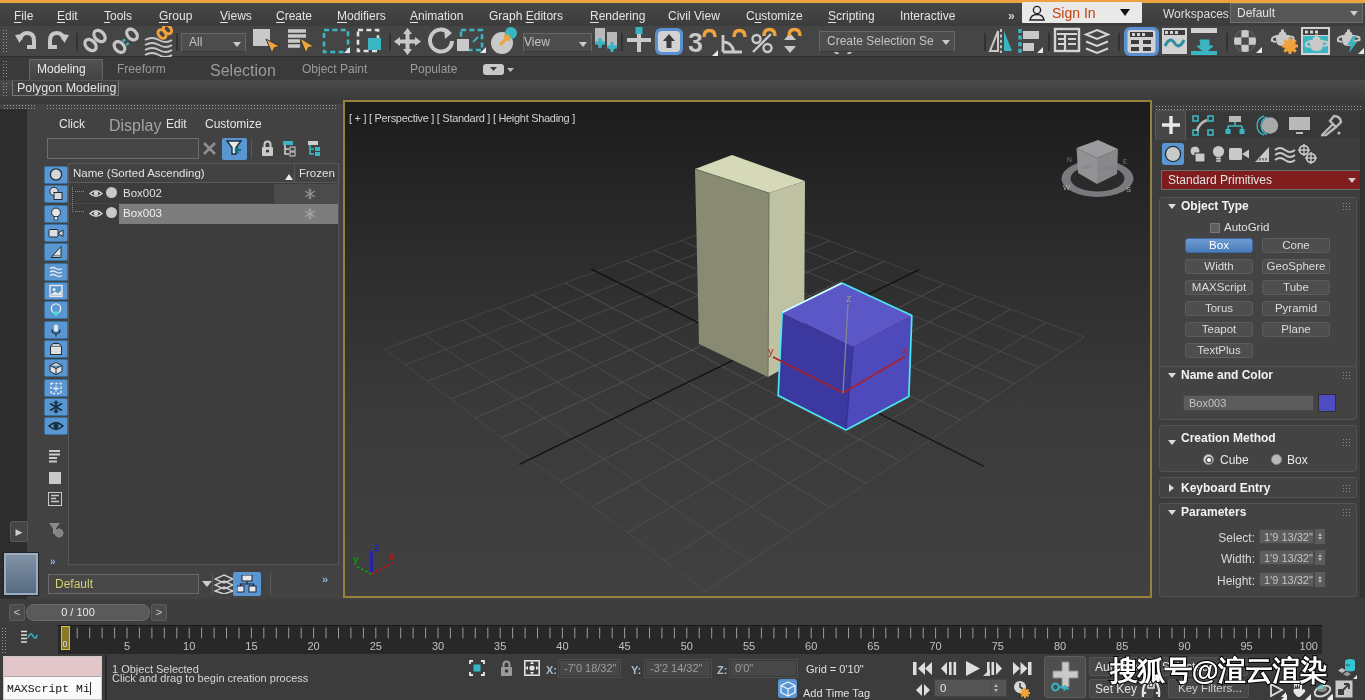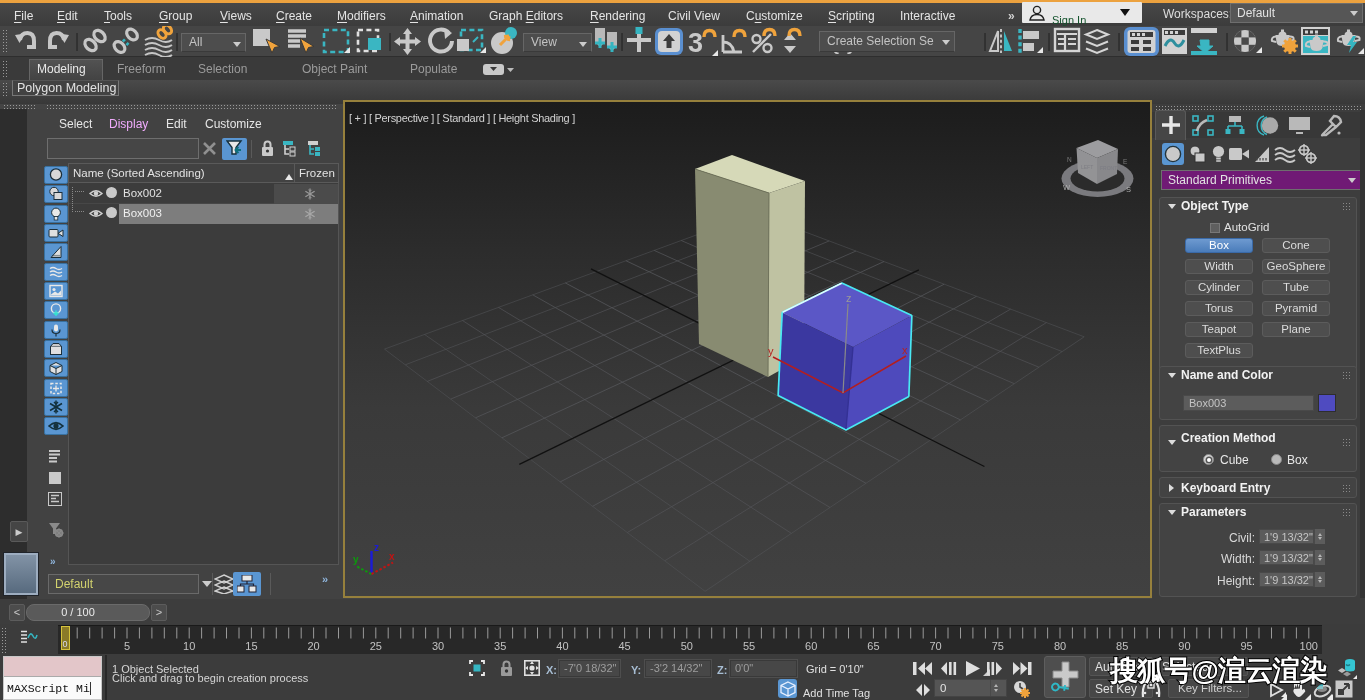--- a/index.html
+++ b/index.html
@@ -43,21 +43,21 @@
 <span class="mi" style="left:828px"><u>S</u>cripting</span>
 <span class="mi" style="left:900px">Interactive</span>
 <span class="mi" style="left:1008px;font-weight:bold;color:#d0d0d0">»</span>
 </div>
 
 <div class="abs" style="left:1022px;top:2px;width:120px;height:21px;background:#e9e9e9;border-radius:1px">
  <svg class="abs" style="left:6px;top:2px" width="18" height="17" viewBox="0 0 18 17">
         <circle cx="9" cy="6" r="3.6" fill="none" stroke="#222" stroke-width="1.4"></circle>
         <path d="M2 16 Q3 10.5 9 10.5 Q15 10.5 16 16 Z" fill="none" stroke="#222" stroke-width="1.4"></path>
       </svg>
- <span class="abs" style="left:30px;top:12px;font-size:11px;color:#14532d">Sign In</span>
+ <span class="abs" style="left:30px;top:3px;font-size:14px;color:#c2410c">Sign In</span>
  <span class="abs" style="left:98px;top:7px;width:0;height:0;border:5px solid transparent;border-top:7px solid #111"></span>
 </div>
 <span class="abs" style="left:1163px;top:7px;font-size:12px;color:#dedede">Workspaces:</span>
 <div class="combo" style="left:1230px;top:3px;width:133px;height:20px;background:#565656;border-color:#6e6e6e"><span style="margin-left:6px;line-height:19px;color:#e2e2e2">Default</span><span class="ar" style="top:7px"></span></div>
 
 <div class="abs" style="left:0;top:26px;width:1365px;height:31px;background:#454545;border-bottom:1px solid #2e2e2e">
 <div class="dotgrip abs" style="left:2px;top:3px;width:5px;height:25px"></div>
 </div>
 
 <svg class="abs" style="left:0;top:26px" width="1365" height="31" viewBox="0 0 1365 31">
@@ -262,50 +262,50 @@
         </g>
       </g>
 <g transform="translate(1336,2)">
         <use href="#teapot"></use>
         <path d="M17 8 L11 17 L15 17 L13 25 L21 14 L17 14 L20 8 Z" fill="#35b5c1"></path>
         <path d="M22 26 L28 26 L28 20 Z" fill="#e8e8e8"></path>
       </g>
 </svg>
 
 <div class="combo" style="left:181px;top:33px;width:65px;height:19px"><span style="margin-left:7px">All</span><span class="ar"></span></div>
-<div class="combo" style="left:523px;top:33px;width:69px;height:19px"><span style="margin-left:7px">View</span><span class="ar"></span></div>
+<div class="combo" style="left:523px;top:33px;width:69px;height:19px"><span style="">View</span><span class="ar"></span></div>
 <div class="combo" style="left:819px;top:31px;width:136px;height:21px;line-height:19px"><span style="margin-left:7px">Create Selection Se</span><span class="ar" style="top:8px"></span></div>
 
 <div class="abs" style="left:0;top:57px;width:1365px;height:23px;background:#3a3a3a">
  <div class="abs" style="left:29px;top:2px;width:74px;height:21px;background:linear-gradient(#525252,#434343);border:1px solid #666;border-bottom:none"></div>
  <span class="abs" style="left:37px;top:5px;font-size:12px;color:#e8e8e8">Modeling</span>
  <span class="abs" style="left:117px;top:5px;font-size:12px;color:#9b9b9b">Freeform</span>
- <span class="abs" style="left:198px;top:5px;font-size:12px;color:#9b9b9b">Selection</span>
+ <span class="abs" style="left:210px;top:5px;font-size:16px;color:#9b9b9b">Selection</span>
  <span class="abs" style="left:302px;top:5px;font-size:12px;color:#9b9b9b">Object Paint</span>
  <span class="abs" style="left:410px;top:5px;font-size:12px;color:#9b9b9b">Populate</span>
  <svg class="abs" style="left:483px;top:7px" width="32" height="12" viewBox="0 0 32 12">
         <rect x="0" y="0" width="21" height="11" rx="3" fill="#c9c9c9"></rect>
         <path d="M7 3 L10.5 7 L14 3 Z" fill="#3a3a3a"></path>
         <path d="M24 4 l3.5 4 l3.5 -4 Z" fill="#bbb"></path>
       </svg>
 </div>
 <div class="dotgrip abs" style="left:2px;top:60px;width:5px;height:17px"></div>
 
 <div class="abs" style="left:0;top:80px;width:1365px;height:24px;background:linear-gradient(#4a4a4a,#383838)">
  <div class="abs" style="left:12px;top:0px;width:107px;height:16px;background:#424242;border:1px solid #777;border-top-color:#555"></div>
  <span class="abs" style="left:17px;top:1px;font-size:12.5px;color:#e2e2e2">Polygon Modeling</span>
 </div>
 <div class="dotgrip abs" style="left:2px;top:82px;width:5px;height:16px"></div>
 
 <div class="dotgrip abs" style="left:3px;top:104px;width:34px;height:5px"></div>
 <div class="dotgrip abs" style="left:46px;top:104px;width:290px;height:5px"></div>
 
 <div class="abs" style="left:20px;top:109px;width:323px;height:491px;background:#424242">
- <span class="abs" style="left:39px;top:8px;font-size:12px;color:#e6e6e6">Select</span>
- <span class="abs" style="left:89px;top:8px;font-size:12px;color:#f0abfc">Display</span>
+ <span class="abs" style="left:39px;top:8px;font-size:12px;color:#e6e6e6">Click</span>
+ <span class="abs" style="left:89px;top:8px;font-size:16px;color:#a3a3a3">Display</span>
  <span class="abs" style="left:146px;top:8px;font-size:12px;color:#e6e6e6">Edit</span>
  <span class="abs" style="left:185px;top:8px;font-size:12px;color:#e6e6e6">Customize</span>
 
  <div class="abs" style="left:27px;top:29px;width:152px;height:21px;background:#464646;border:1px solid #6e6e6e"></div>
  <svg class="abs" style="left:183px;top:33px" width="13" height="13" viewBox="0 0 13 13">
         <path d="M1 1 L12 12 M12 1 L1 12" stroke="#909090" stroke-width="2.6"></path>
       </svg>
  <div class="abs" style="left:202px;top:29px;width:25px;height:22px;background:#5a96d2;border-radius:2px"></div>
  <svg class="abs" style="left:206px;top:31px" width="18" height="18" viewBox="0 0 18 18">
         <path d="M1 1 H15 L10 7.5 L10 14 L6 14 L6 7.5 Z" fill="#e8e8e8" stroke="#16303c" stroke-width="1.4"></path>
@@ -631,32 +631,32 @@
         <circle cx="7" cy="6" r="4.4" fill="none" stroke="#c9c9c9" stroke-width="1.8"></circle>
         <circle cx="14" cy="14" r="4.4" fill="none" stroke="#c9c9c9" stroke-width="1.8"></circle>
         <g stroke="#c9c9c9" stroke-width="1.4">
           <line x1="7" y1="0" x2="7" y2="12"></line>
           <line x1="1" y1="6" x2="13" y2="6"></line>
           <line x1="14" y1="8" x2="14" y2="20"></line>
           <line x1="8" y1="14" x2="20" y2="14"></line>
         </g>
       </svg>
 
- <div class="combo" style="left:9px;top:66px;width:200px;height:20px;background:#701a75;border-color:#6e6e6e"><span style="margin-left:6px;line-height:18px;color:#e2e2e2">Standard Primitives</span><span class="ar" style="top:7px"></span></div>
+ <div class="combo" style="left:9px;top:66px;width:200px;height:20px;background:#7f1d1d;border-color:#6e6e6e"><span style="margin-left:6px;line-height:18px;color:#e2e2e2">Standard Primitives</span><span class="ar" style="top:7px"></span></div>
 </div>
 
 <div class="rollout" style="top:197px;height:205px">
  <div class="rhead"><span class="rarrow"></span>Object Type<span class="rgrip"></span></div>
  <span class="abs" style="left:50px;top:25px;width:10px;height:10px;background:#5f5f5f;border:1px solid #787878"></span>
  <span class="abs" style="left:64px;top:23px;font-size:11.5px;color:#e2e2e2">AutoGrid</span>
  <div class="pbtn" style="left:25px;top:40px;background:linear-gradient(#6e9ad0,#4a7cba);border-color:#3a6aa8;color:#fff">Box</div>
  <div class="pbtn" style="left:102px;top:40px">Cone</div>
  <div class="pbtn" style="left:25px;top:61px">Width</div>
  <div class="pbtn" style="left:102px;top:61px">GeoSphere</div>
- <div class="pbtn" style="left:25px;top:82px">Cylinder</div>
+ <div class="pbtn" style="left:25px;top:82px">MAXScript</div>
  <div class="pbtn" style="left:102px;top:82px">Tube</div>
  <div class="pbtn" style="left:25px;top:103px">Torus</div>
  <div class="pbtn" style="left:102px;top:103px">Pyramid</div>
  <div class="pbtn" style="left:25px;top:124px">Teapot</div>
  <div class="pbtn" style="left:102px;top:124px">Plane</div>
  <div class="pbtn" style="left:25px;top:145px">TextPlus</div>
 </div>
 
 <div class="rollout" style="top:366px;height:54px">
  <div class="rhead"><span class="rarrow"></span>Name and Color<span class="rgrip"></span></div>
@@ -672,21 +672,21 @@
  <span class="abs" style="left:111px;top:28px;width:11px;height:11px;border-radius:50%;background:#b9b9b9;border:1px solid #888"></span>
  <span class="abs" style="left:127px;top:27px;font-size:12px;color:#e8e8e8">Box</span>
 </div>
 
 <div class="rollout" style="top:477px;height:21px">
  <div class="rhead" style="margin-top:2px"><span class="rarrowR"></span>Keyboard Entry<span class="rgrip"></span></div>
 </div>
 
 <div class="rollout" style="top:503px;height:94px">
  <div class="rhead"><span class="rarrow"></span>Parameters<span class="rgrip"></span></div>
- <span class="abs" style="right:101px;top:27px;font-size:12px;color:#d9d9d9">Civil:</span>
+ <span class="abs" style="right:101px;top:27px;font-size:12px;color:#d9d9d9">Select:</span>
  <div class="pfield" style="left:99px;top:25px;width:55px;height:15px;line-height:14px"><span style="margin-left:4px">1'9 13/32"</span></div>
  <div class="spin" style="left:154px;top:25px;height:15px"></div>
  <span class="abs" style="right:101px;top:48px;font-size:12px;color:#d9d9d9">Width:</span>
  <div class="pfield" style="left:99px;top:46px;width:55px;height:15px;line-height:14px"><span style="margin-left:4px">1'9 13/32"</span></div>
  <div class="spin" style="left:154px;top:46px;height:15px"></div>
  <span class="abs" style="right:101px;top:70px;font-size:12px;color:#d9d9d9">Height:</span>
  <div class="pfield" style="left:99px;top:68px;width:55px;height:15px;line-height:14px"><span style="margin-left:4px">1'9 13/32"</span></div>
  <div class="spin" style="left:154px;top:68px;height:15px"></div>
 </div>
 <div class="abs" style="left:1360px;top:110px;width:5px;height:488px;background:#333"></div>

